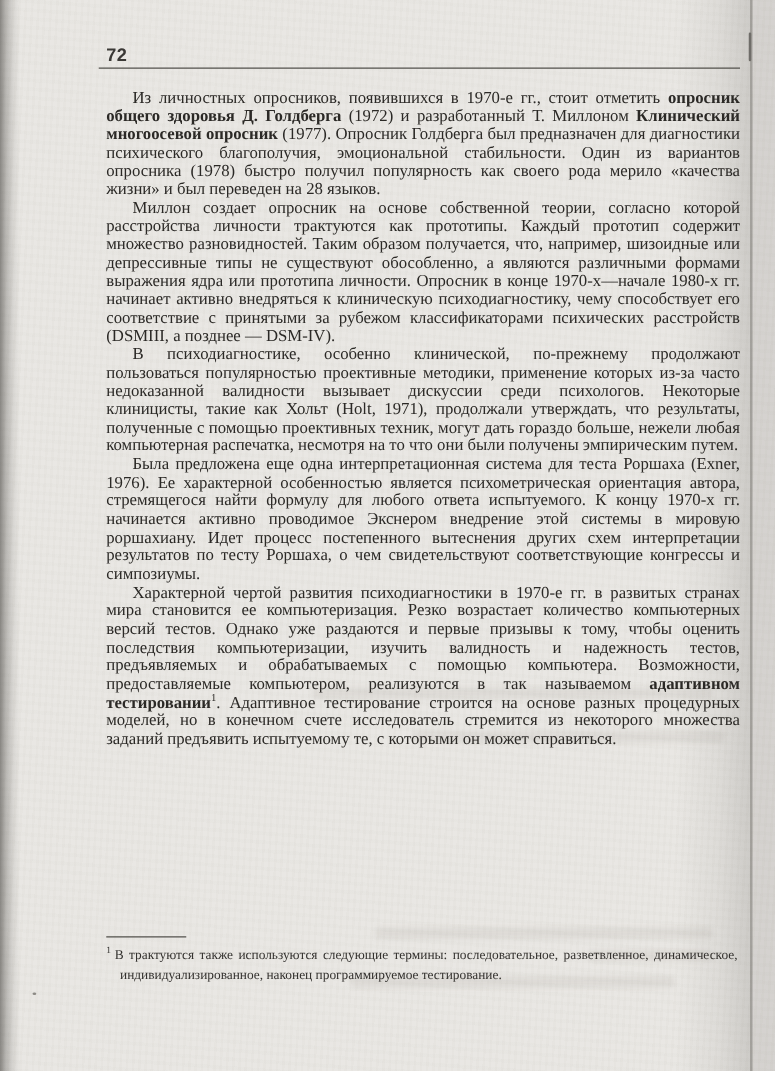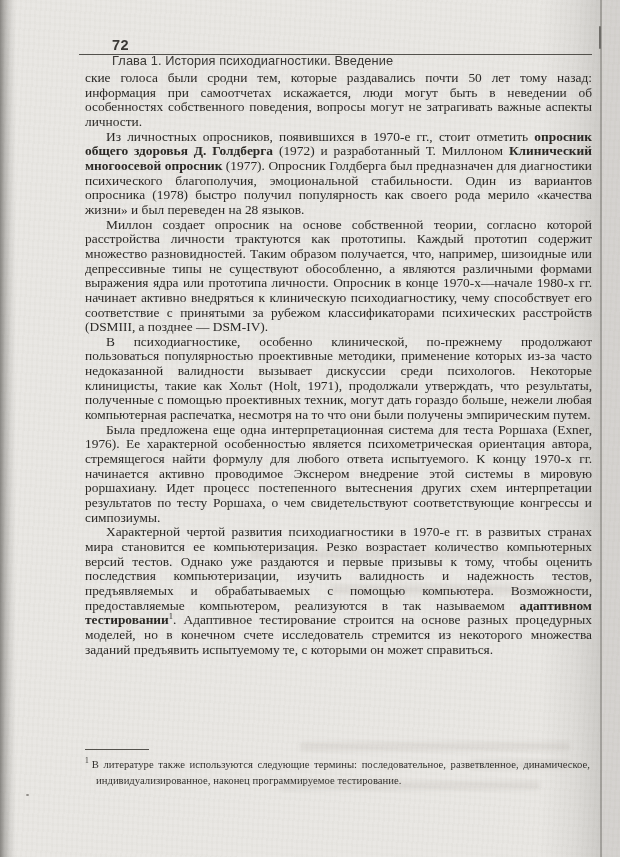--- a/index.html
+++ b/index.html
@@ -113,27 +113,25 @@
 <div class="speck"></div>
 
 <div class="smudge s0"></div>
 <div class="smudge s1"></div>
 <div class="smudge s2"></div>
 <div class="smudge s3"></div>
 <div class="smudge s4"></div>
 
 <header class="running-head">
   <span class="pagenum">72</span>
-  <span class="runtitle">Глава 1. История психодиагностики. Введение</span>
 </header>
 <div class="head-rule"></div>
 
 <main class="text-block">
-    <p><span>ские голоса были сродни тем, которые раздавались почти 50 лет тому назад: информация при самоотчетах искажается, люди могут быть в неведении об особенностях собственного поведения, вопросы могут не затрагивать важные аспекты личности.</span></p>
     <p class="indent"><span>Из личностных опросников, появившихся в 1970-е гг., стоит отметить </span><span class="bold">опросник общего здоровья Д. Голдберга</span><span> (1972) и разработанный Т. Миллоном </span><span class="bold">Клинический многоосевой опросник</span><span> (1977). Опросник Голдберга был предназначен для диагностики психического благополучия, эмоциональной стабильности. Один из вариантов опросника (1978) быстро получил популярность как своего рода мерило «качества жизни» и был переведен на 28 языков.</span></p>
     <p class="indent"><span>Миллон создает опросник на основе собственной теории, согласно которой расстройства личности трактуются как прототипы. Каждый прототип содержит множество разновидностей. Таким образом получается, что, например, шизоидные или депрессивные типы не существуют обособленно, а являются различными формами выражения ядра или прототипа личности. Опросник в конце 1970-х—начале 1980-х гг. начинает активно внедряться к клиническую психодиагностику, чему способствует его соответствие с принятыми за рубежом классификаторами психических расстройств (</span><span class="italic">DSMIII</span><span>, а позднее — </span><span class="italic">DSM-IV</span><span>).</span></p>
     <p class="indent"><span>В психодиагностике, особенно клинической, по-прежнему продолжают пользоваться популярностью проективные методики, применение которых из-за часто недоказанной валидности вызывает дискуссии среди психологов. Некоторые клиницисты, такие как Хольт (Holt, 1971), продолжали утверждать, что результаты, полученные с помощью проективных техник, могут дать гораздо больше, нежели любая компьютерная распечатка, несмотря на то что они были получены эмпирическим путем.</span></p>
     <p class="indent"><span>Была предложена еще одна интерпретационная система для теста Роршаха (Exner, 1976). Ее характерной особенностью является психометрическая ориентация автора, стремящегося найти формулу для любого ответа испытуемого. К концу 1970-х гг. начинается активно проводимое Экснером внедрение этой системы в мировую роршахиану. Идет процесс постепенного вытеснения других схем интерпретации результатов по тесту Роршаха, о чем свидетельствуют соответствующие конгрессы и симпозиумы.</span></p>
     <p class="indent"><span>Характерной чертой развития психодиагностики в 1970-е гг. в развитых странах мира становится ее компьютеризация. Резко возрастает количество компьютерных версий тестов. Однако уже раздаются и первые призывы к тому, чтобы оценить последствия компьютеризации, изучить валидность и надежность тестов, </span><span class="italic">предъявляемых и обрабатываемых с помощью компьютера</span><span>. Возможности, предоставляемые компьютером, реализуются в так называемом </span><span class="bold">адаптивном тестировании</span><sup>1</sup><span>. Адаптивное тестирование строится на основе разных процедурных моделей, но в конечном счете исследователь стремится из некоторого множества заданий предъявить испытуемому те, с которыми он может справиться.</span></p>
   </main>
 
 <div class="footnote-rule"></div>
-<div class="footnote"><sup class="fn-marker">1</sup><span>В литературе также используются следующие термины: последовательное, разветвленное, динамическое, индивидуализированное, наконец программируемое тестирование.</span></div>
+<div class="footnote"><sup class="fn-marker">1</sup><span>В трактуются также используются следующие термины: последовательное, разветвленное, динамическое, индивидуализированное, наконец программируемое тестирование.</span></div>
 
 </body></html>

